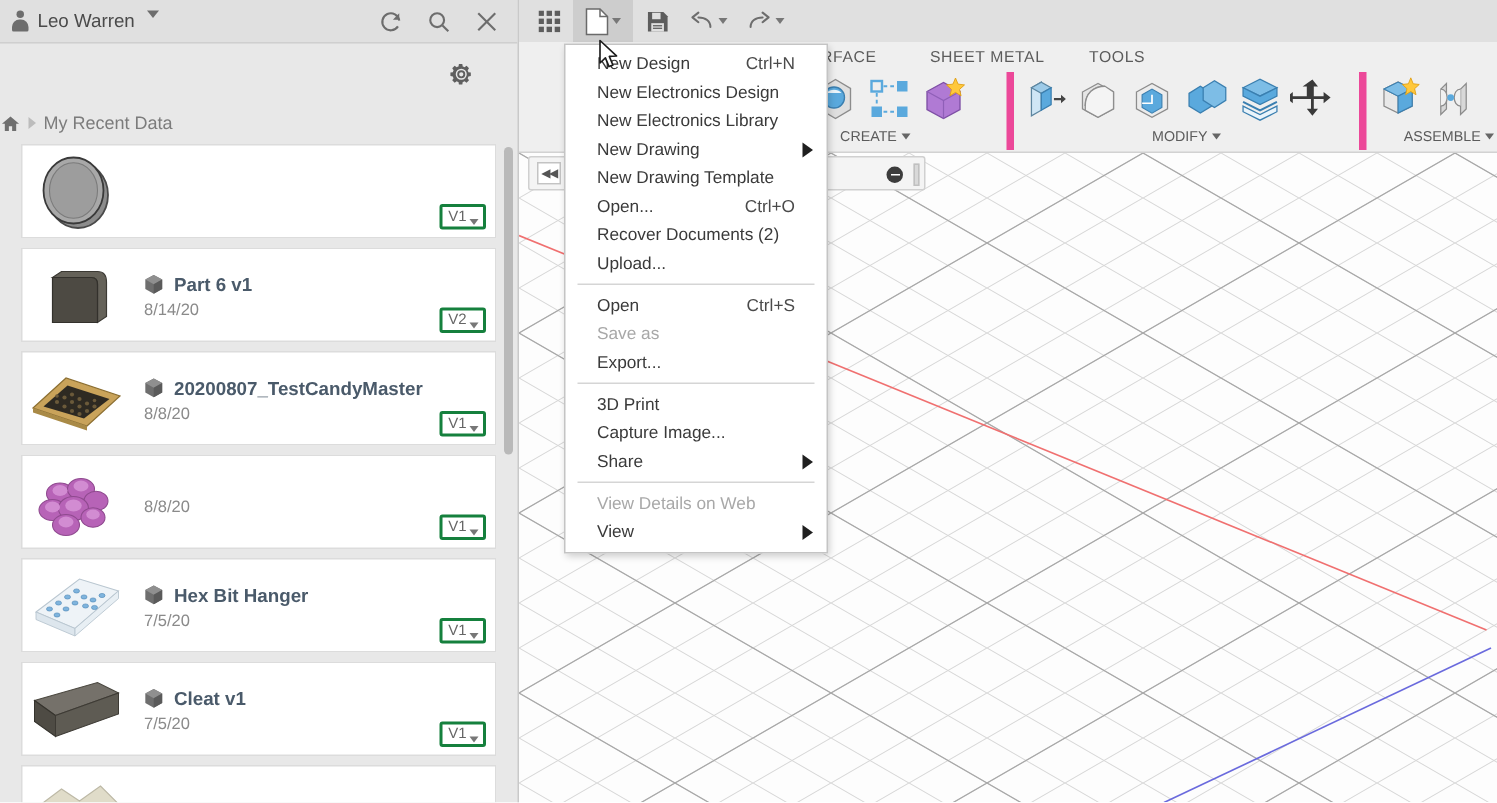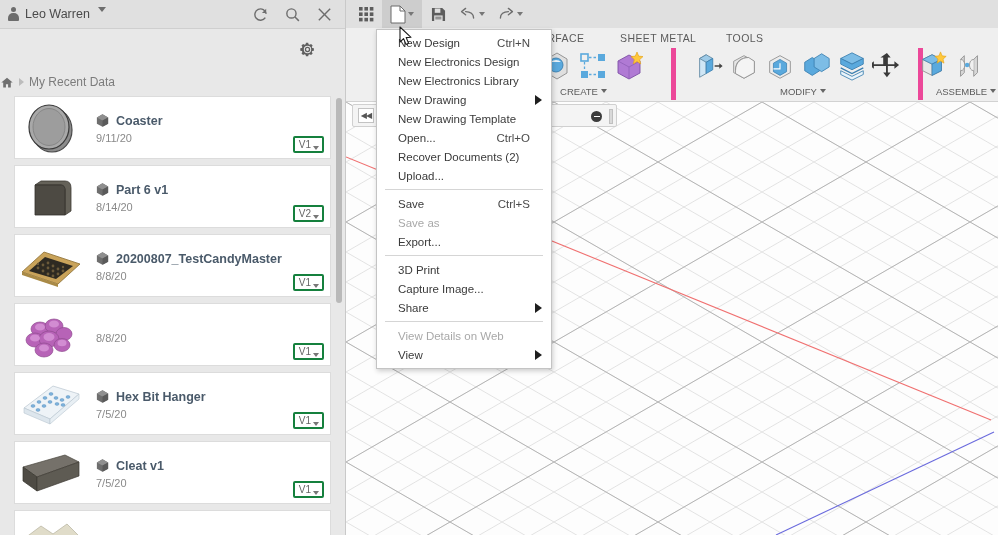--- a/index.html
+++ b/index.html
@@ -270,31 +270,20 @@
 
     <div id="file-list">
 
       <div class="file-card">
         <div class="thumb">
           <svg width="60" height="52" viewBox="0 0 60 52">
             <ellipse cx="31" cy="28" rx="20" ry="22" fill="#8c8c8c" stroke="#4a4a4a" stroke-width="1.2"></ellipse>
             <ellipse cx="28" cy="25" rx="20" ry="22" fill="#a8a8a8" stroke="#3a3a3a" stroke-width="1.2"></ellipse>
             <ellipse cx="28" cy="25" rx="16" ry="18.5" fill="#9d9d9d" stroke="#7a7a7a" stroke-width="0.7"></ellipse>
           </svg>
-        </div>
-        <div class="meta">
-          <div class="meta-title">
-            <svg class="cube-ic" viewBox="0 0 24 24">
-              <path fill="#6e6e6e" d="M12 2 3 7v10l9 5 9-5V7z"></path>
-              <path fill="#8f8f8f" d="M12 2 3 7l9 5 9-5z"></path>
-              <path fill="#5a5a5a" d="M12 12v10l9-5V7z"></path>
-            </svg>
-            <span class="f-name">Coaster</span>
-          </div>
-          <div class="f-date">9/11/20</div>
         </div>
         <div class="ver-chip">
           <span>V1</span>
           <span class="caret"></span>
         </div>
       </div>
 
       <div class="file-card">
         <div class="thumb">
           <svg width="60" height="52" viewBox="0 0 60 52">
@@ -572,21 +561,21 @@
             <path d="M17 18v12" fill="none" stroke="#8f5fb8" stroke-width="0.8"></path>
             <path d="M25 3l1.7 4.1 4.3.5-3.3 3 1 4.3-3.7-2.3-3.7 2.3 1-4.3-3.3-3 4.3-.5z" fill="#ffc83c" stroke="#e09e12" stroke-width="0.6"></path>
           </svg>
         </div>
         <div class="rgroup-label">
           <span>CREATE</span>
           <span class="caret"></span>
         </div>
       </div>
 
-      <div class="rgroup" style="left:342px; width:235px;">
+      <div class="rgroup" style="left:330px; width:235px;">
         <div class="rgroup-icons">
           <svg width="30" height="30" viewBox="0 0 32 32">
             <path d="M6 8 13 4v20l-7 4z" fill="#cfe6f5" stroke="#5d86a0" stroke-width="0.9"></path>
             <path d="M6 8l7 4 7-4-7-4z" fill="#9ecbe8" stroke="#5d86a0" stroke-width="0.9"></path>
             <path d="M13 24l7-4V8l-7 4z" fill="#5aa9dd" stroke="#3a7fb0" stroke-width="0.9"></path>
             <line x1="22" y1="16" x2="29" y2="16" stroke="#444" stroke-width="1.6"></line>
             <path d="M27 13l3.5 3-3.5 3z" fill="#444"></path>
           </svg>
           <svg width="32" height="32" viewBox="0 0 34 34">
             <path d="M6 12 17 6l11 6v12l-11 6-11-6z" fill="#e6e6e6" stroke="#8e8e8e" stroke-width="0.9"></path>
@@ -701,21 +690,21 @@
     <div class="mi">
       <span>Recover Documents (2)</span>
     </div>
     <div class="mi">
       <span>Upload...</span>
     </div>
 
     <div class="msep"></div>
 
     <div class="mi">
-      <span>Save</span>
+      <span>Open</span>
       <span class="accel">Ctrl+S</span>
     </div>
     <div class="mi disabled">
       <span>Save as</span>
     </div>
     <div class="mi">
       <span>Export...</span>
     </div>
 
     <div class="msep"></div>

